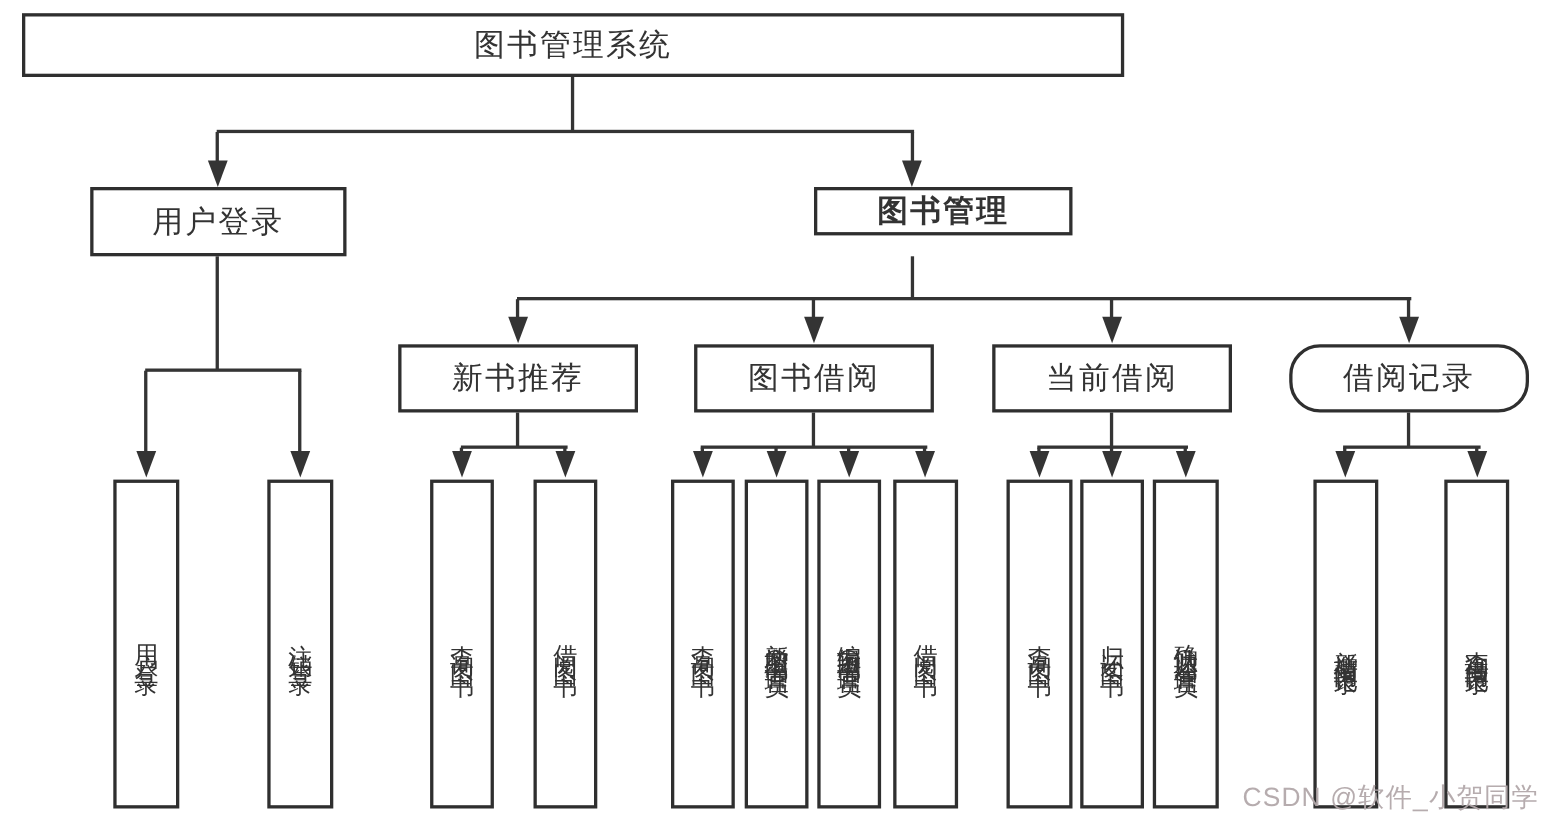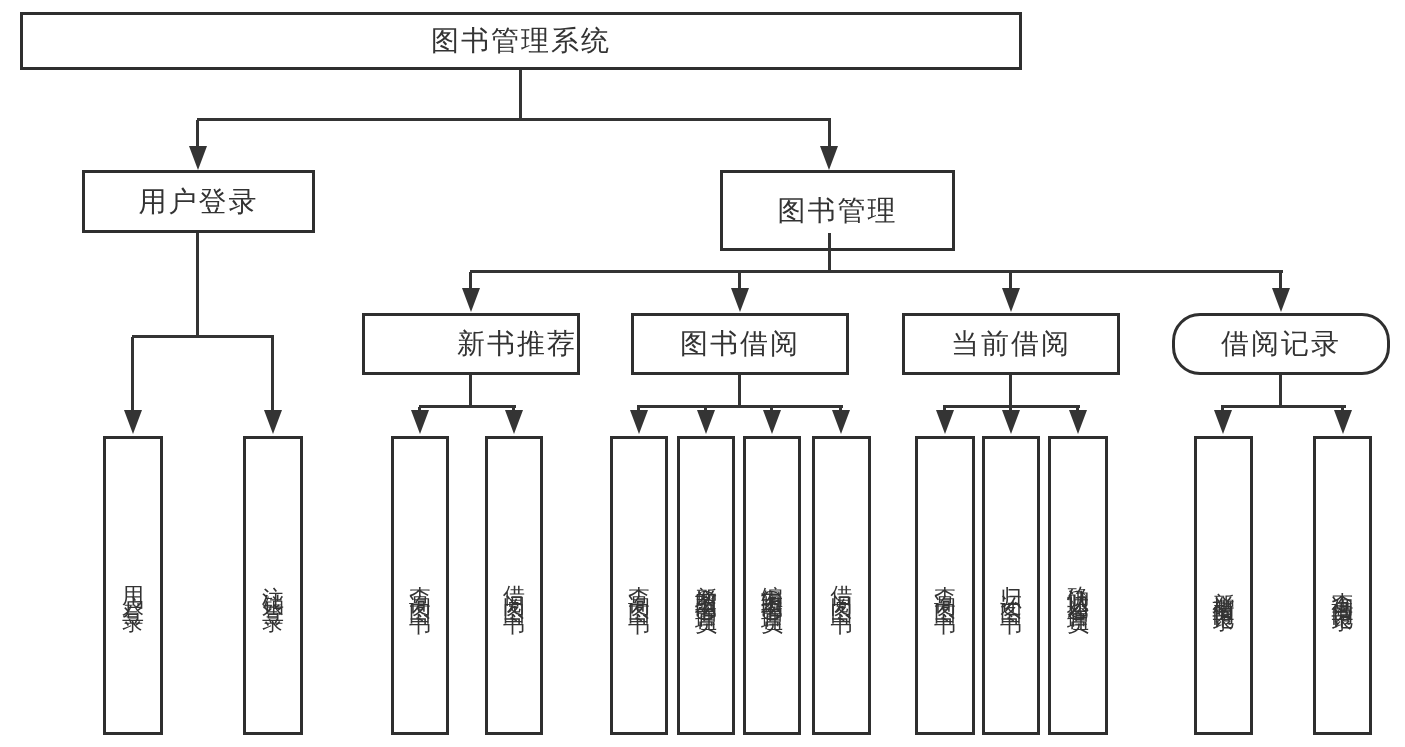--- a/index.html
+++ b/index.html
@@ -30,22 +30,22 @@
   .line{position:absolute;background:#343434;}
   .arrow{
     position:absolute;width:0;height:0;
     border-left:9px solid transparent;
     border-right:9px solid transparent;
     border-top:24px solid #343434;
   }
   
   #n-root{left:20px;top:12px;width:1002px;height:58px;}
   #n-user-login{left:82px;top:170px;width:233px;height:63px;}
-  #n-book-mgmt{left:720px;top:170px;width:235px;height:81px;}
-  #n-new-book{left:362px;top:313px;width:218px;height:62px;justify-content:flex-end;}
+  #n-book-mgmt{left:740px;top:170px;width:235px;height:44px;font-weight:bold;}
+  #n-new-book{left:362px;top:313px;width:218px;height:62px;}
   #n-book-borrow{left:631px;top:313px;width:218px;height:62px;}
   #n-current-borrow{left:902px;top:313px;width:218px;height:62px;}
   #n-borrow-records{left:1172px;top:313px;width:218px;height:62px;border-radius:28px;}
   #l-user-login{left:103px;top:436px;width:60px;height:299px;}
   #l-logout{left:243px;top:436px;width:60px;height:299px;}
   #l-rec-query{left:391px;top:436px;width:58px;height:299px;}
   #l-rec-borrow{left:485px;top:436px;width:58px;height:299px;}
   #l-bb-query{left:610px;top:436px;width:58px;height:299px;}
   #l-bb-add{left:677px;top:436px;width:58px;height:299px;}
   #l-bb-edit{left:743px;top:436px;width:58px;height:299px;}
@@ -182,14 +182,15 @@
   <div class="box v" id="l-cb-confirm">
     <span class="vtxt tight">确认归还（管理员）</span>
   </div>
   <div class="box v" id="l-br-add">
     <span class="vtxt tight">新增借阅记录</span>
   </div>
   <div class="box v" id="l-br-query">
     <span class="vtxt tight">查询借阅记录</span>
   </div>
 
+  <div id="watermark">CSDN @软件_小贺同学</div>
 
 </div>
 
 </body></html>

